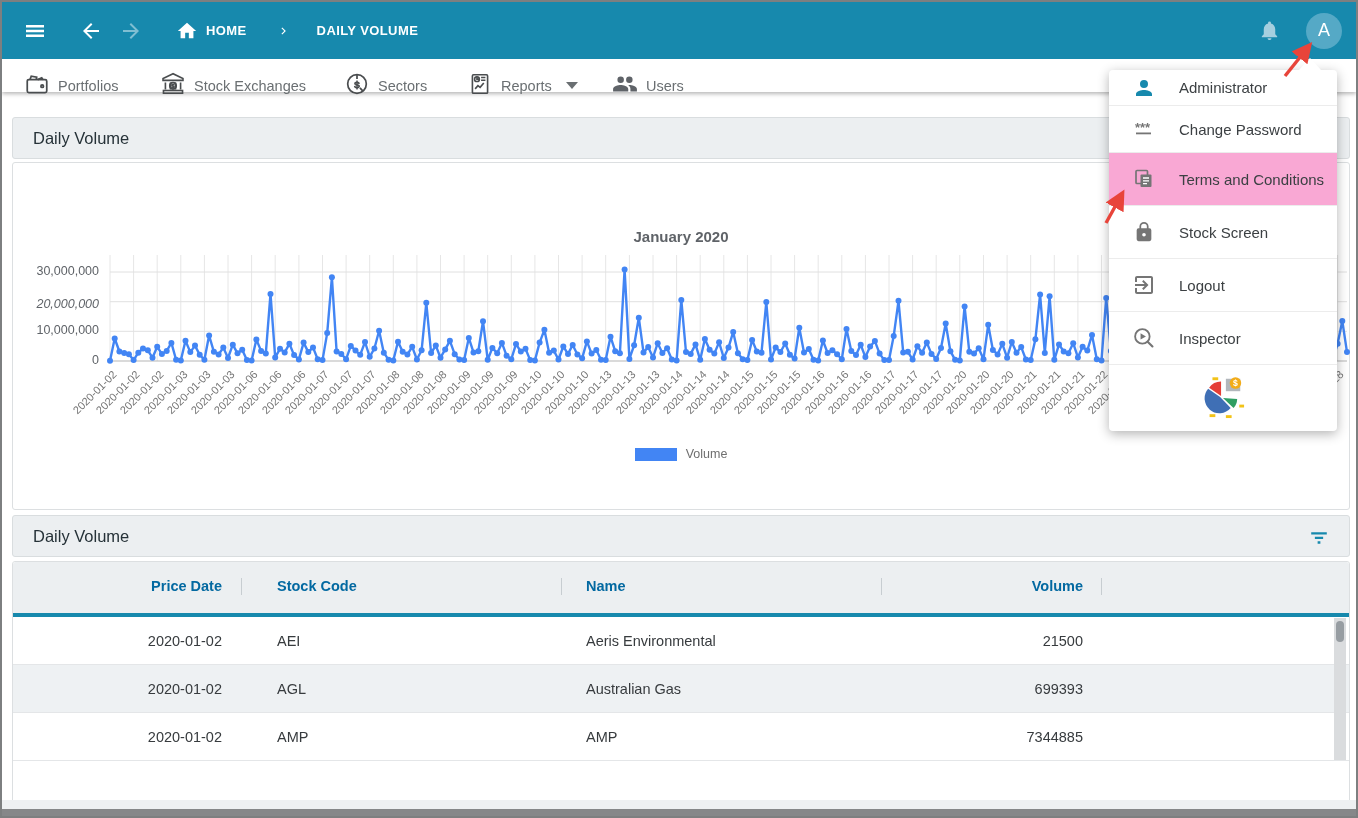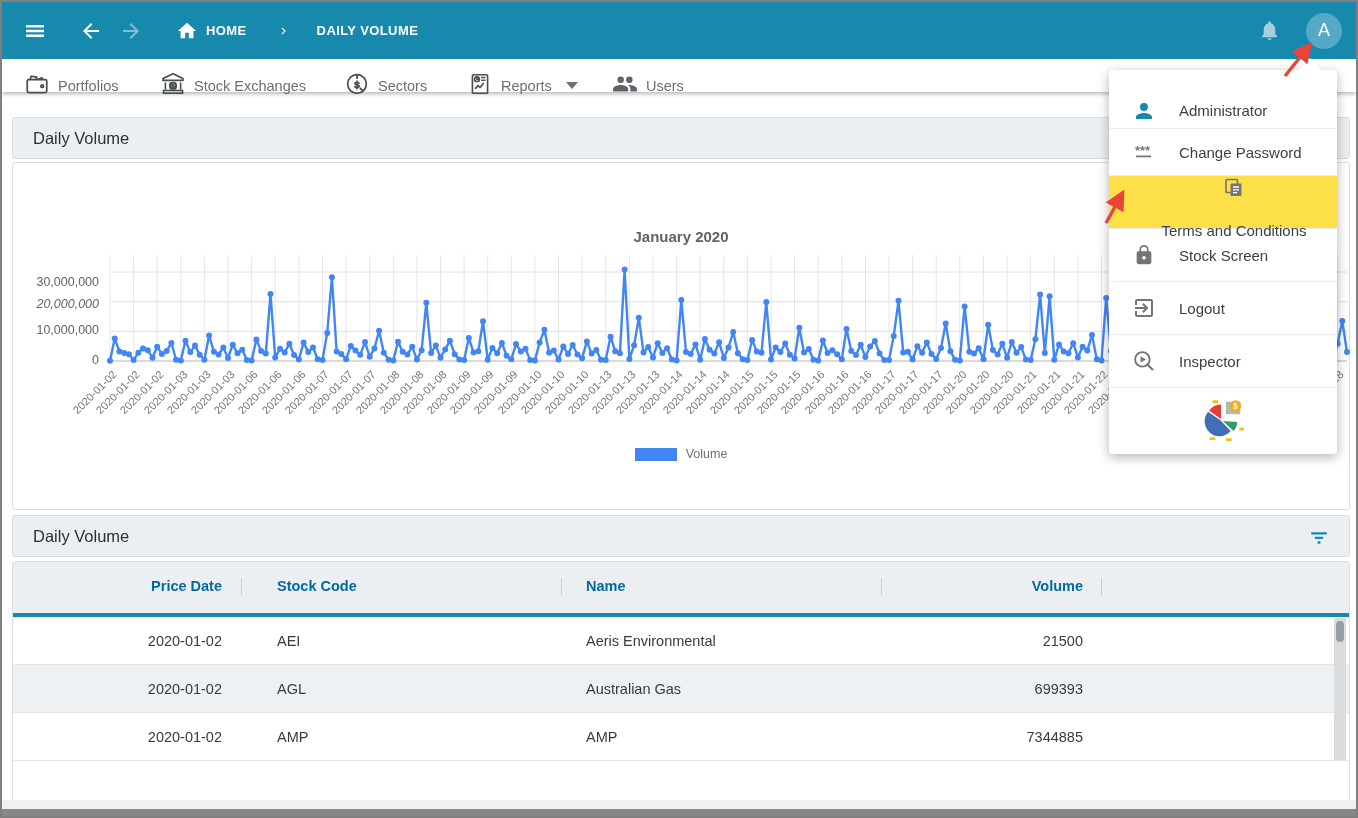--- a/index.html
+++ b/index.html
@@ -90,21 +90,21 @@
 
   
   .menu { position:absolute; left:1107px; top:68px; width:228px; background:#fff;
           border-radius:4px; box-shadow:0 3px 12px rgba(0,0,0,.3); z-index:40; }
   .menu-caret { position:absolute; left:1297px; top:56px; width:0; height:0; z-index:41;
                 border-left:11px solid transparent; border-right:11px solid transparent;
                 border-bottom:12px solid #fff; }
   .menu-item { display:flex; align-items:center; gap:22px; padding-left:22px;
                border-bottom:1px solid #ececec; cursor:pointer; }
   .menu-item:first-child { border-radius:4px 4px 0 0; }
-  .menu-item.hl { background:#fde047;flex-direction:column; }
+  .menu-item.hl { background:#f9a8d4; }
   .menu-label { font-size:15px; color:#3c4043; }
   .menu-logo-row { height:66px; display:flex; align-items:center;
                    justify-content:center; border-radius:0 0 4px 4px; }
 
   
   #annot { position:absolute; left:0; top:0; width:1358px; height:818px;
            z-index:60; pointer-events:none; }
 
   
   .bottom-gap { position:absolute; left:0; bottom:7px; width:100%; height:9px;
@@ -526,21 +526,21 @@
       <circle cx="1326.1" cy="191.6" r="3" fill="#4285f4"></circle>
       <circle cx="1330.8" cy="197.5" r="3" fill="#4285f4"></circle>
       <circle cx="1335.6" cy="181.8" r="3" fill="#4285f4"></circle>
       <circle cx="1340.3" cy="158.9" r="3" fill="#4285f4"></circle>
       <circle cx="1345.0" cy="190.1" r="3" fill="#4285f4"></circle>
     </svg>
   <div id="ylabels">
       <div class="ylab" style="top: 351px;">0</div>
       <div class="ylab" style="top: 321.33px;">10,000,000</div>
       <div class="ylab" style="top: 295px; font-style: italic;">20,000,000</div>
-      <div class="ylab" style="top: 273px;">30,000,000</div>
+      <div class="ylab" style="top: 262px;">30,000,000</div>
     </div>
   <div id="xlabels">
       <div class="xlab-anchor" style="left: 108px; top: 366px;">
         <span class="xlab">2020-01-02</span>
       </div>
       <div class="xlab-anchor" style="left: 131.607px; top: 366px;">
         <span class="xlab">2020-01-02</span>
       </div>
       <div class="xlab-anchor" style="left: 155.214px; top: 366px;">
         <span class="xlab">2020-01-02</span>
@@ -741,21 +741,21 @@
        <span class="td col-vol">7344885</span>
         </div>
       </div>
     <div class="v-scroll-track">
       <div class="v-scroll-thumb"></div>
     </div>
   </div>
 
   <div class="menu-caret"></div>
   <div class="menu" id="user-menu">
-      <div class="menu-item" style="height: 36px; margin-top: 23px;">
+      <div class="menu-item" style="height: 36px;">
         <span style="display:inline-flex;width:26px;justify-content:center;">
           <svg width="24" height="24" viewBox="0 0 24 24" fill="#1789ad">
     <path d="M12 12a4 4 0 1 0 0-8 4 4 0 0 0 0 8zm0 2c-2.67 0-8 1.34-8 4v2h16v-2c0-2.66-5.33-4-8-4z"></path>
           </svg>
         </span>
       <span class="menu-label">Administrator</span>
       </div>
       <div class="menu-item" style="height: 47px;">
         <span style="display:inline-flex;width:26px;justify-content:center;">
           <svg width="24" height="24" viewBox="0 0 24 24" fill="#757575">

